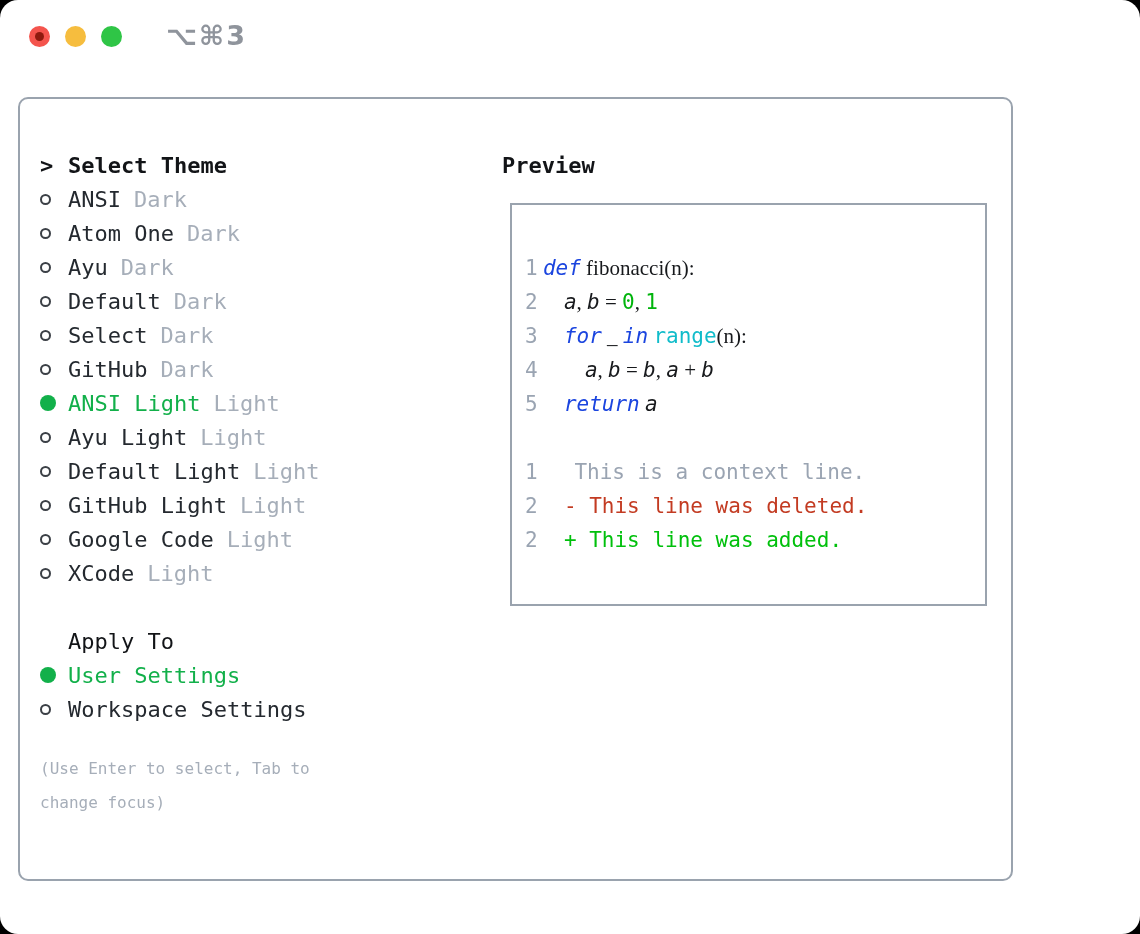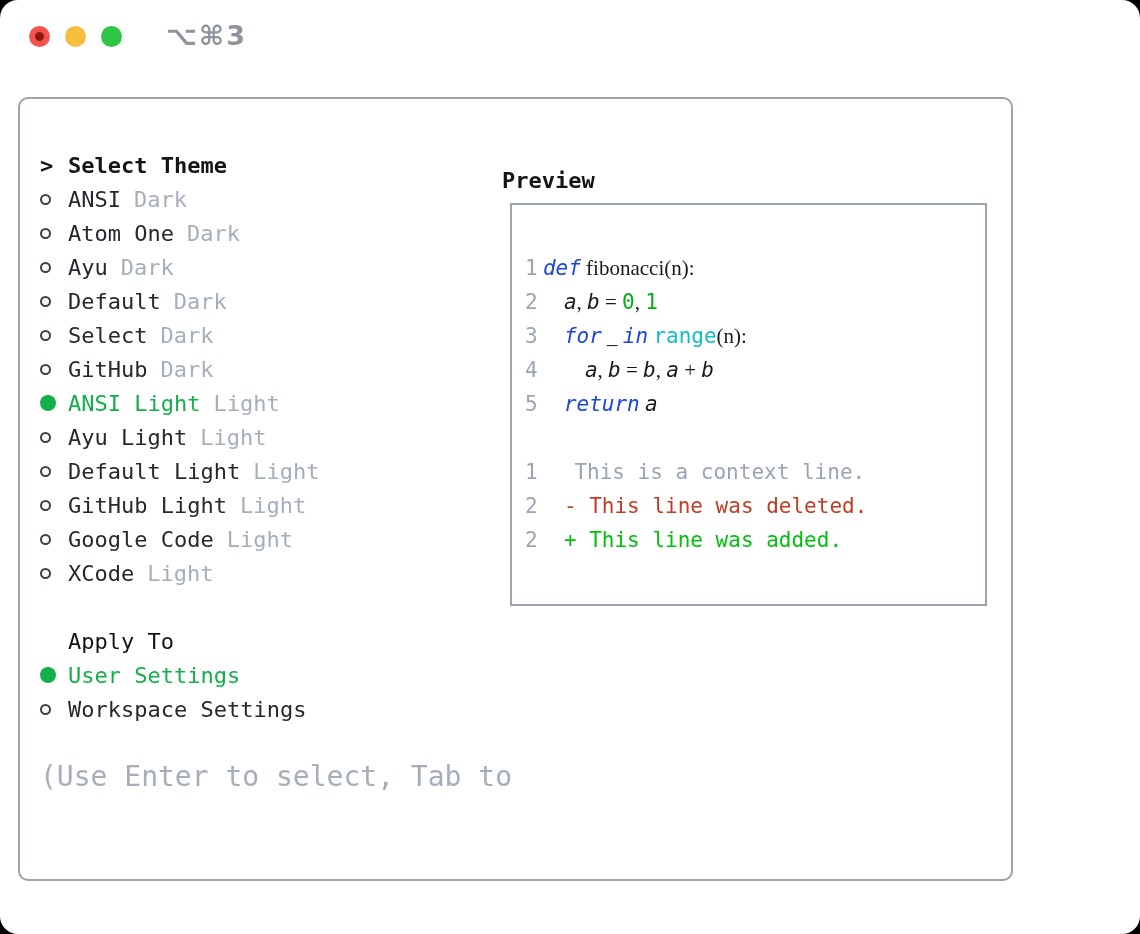--- a/index.html
+++ b/index.html
@@ -52,24 +52,24 @@
   .bullet{width:28px;display:flex;align-items:center;flex:none;}
   .ring{width:11px;height:11px;border:2.5px solid #3b4046;border-radius:50%;}
   .ring.filled{background:var(--green);border-color:var(--green);width:16px;height:16px;border:none;}
   .prompt{width:28px;font-weight:bold;color:#121417;}
   .hdr{font-weight:bold;color:#121417;}
   .t-name{color:var(--ink);}
   .t-name.sel{color:var(--green);}
   .t-variant{color:var(--muted);margin-left:13px;}
   .apply-section{margin-top:34px;}
   .apply-title{height:34px;display:flex;align-items:center;padding-left:28px;color:#121417;}
-  .help{margin-top:34px;color:var(--muted);line-height:34px;font-size:28px;}
+  .help{margin-top:26px;color:var(--muted);line-height:34px;font-size:16px;}
   
   .preview-title{
-    position:absolute;left:482px;top:64px;height:34px;
+    position:absolute;left:482px;top:49px;height:34px;
     display:flex;align-items:center;
     font-size:22px;font-weight:bold;color:#121417;
   }
   .preview-box{
     position:absolute;left:490px;top:104px;width:477px;height:403px;
     border:2px solid var(--border);background:#fff;
     padding:46px 0 0 13px;
     font-size:21px;
   }
   .cl{height:34px;white-space:pre;display:flex;align-items:center;}
@@ -176,20 +176,21 @@
   </div>
             <div class="t-row">
     <span class="bullet"><span class="ring"></span></span>
     <span class="t-name">Workspace Settings</span>
   </div>
           </div>
       </div>
 
       <div class="help">
         <div>(Use Enter to select, Tab to</div>
+        <div>change focus)</div>
       </div>
     </div>
 
     <div class="preview-title">Preview</div>
     <div class="preview-box">
       <div>
           <div class="cl"><span class="c-ln">1</span><span class="c-pl"> </span><span class="c-kw">def</span><span class="c-pl"> fibonacci(n):</span></div>
           <div class="cl"><span class="c-ln">2</span><span class="c-pl">     </span><span class="c-va">a</span><span class="c-pl">, </span><span class="c-va">b</span><span class="c-pl"> = </span><span class="c-nu">0</span><span class="c-pl">, </span><span class="c-nu">1</span></div>
           <div class="cl"><span class="c-ln">3</span><span class="c-pl">     </span><span class="c-kw">for</span><span class="c-pl"> _ </span><span class="c-kw">in</span><span class="c-pl"> </span><span class="c-fn">range</span><span class="c-pl">(n):</span></div>
           <div class="cl"><span class="c-ln">4</span><span class="c-pl">         </span><span class="c-va">a</span><span class="c-pl">, </span><span class="c-va">b</span><span class="c-pl"> = </span><span class="c-va">b</span><span class="c-pl">, </span><span class="c-va">a</span><span class="c-pl"> + </span><span class="c-va">b</span></div>

